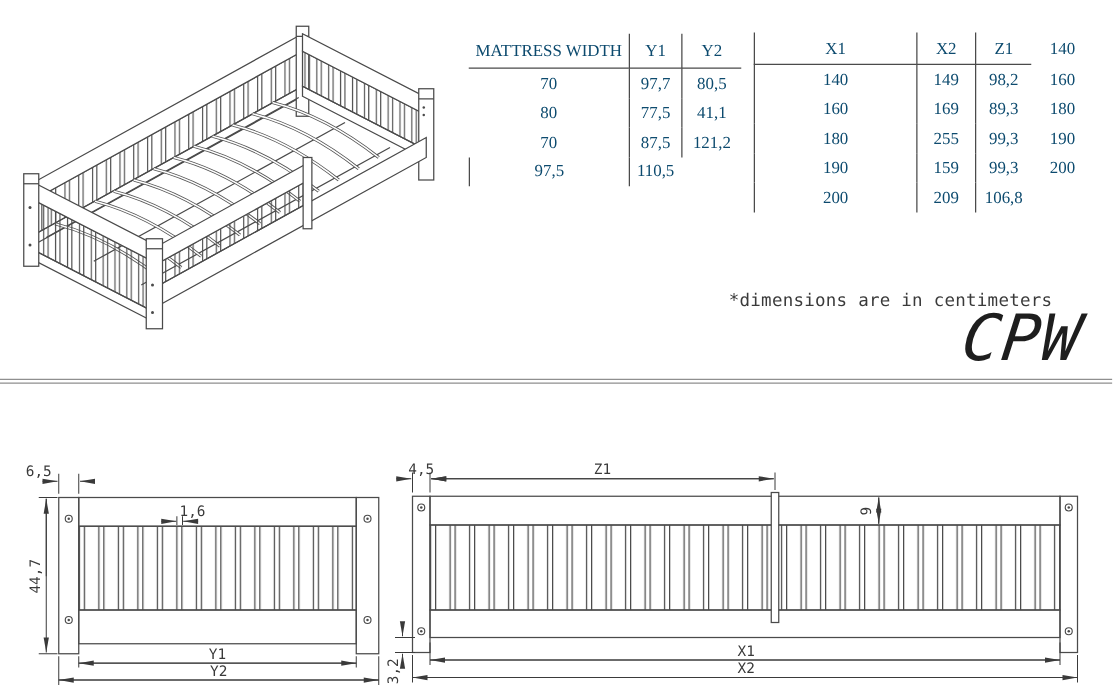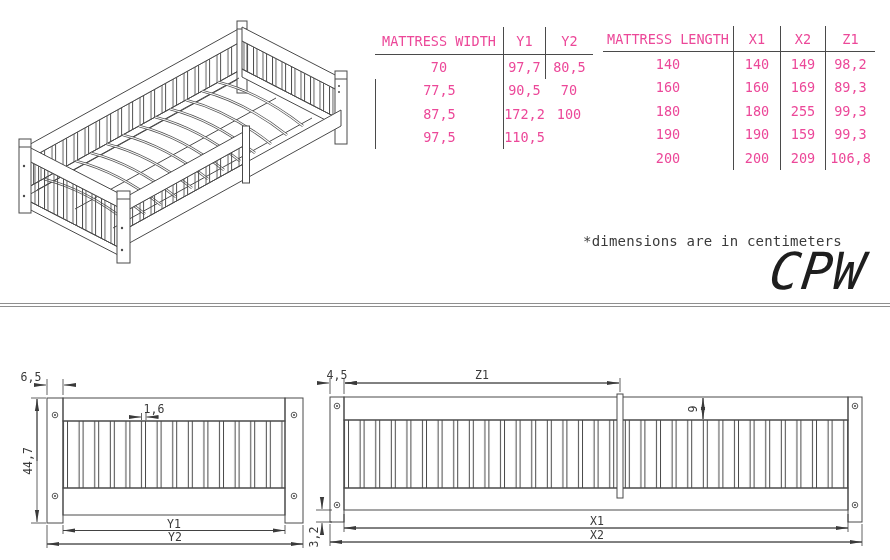--- a/index.html
+++ b/index.html
@@ -1,20 +1,20 @@
 <!DOCTYPE html>
 <html><head>
 <meta charset="utf-8">
 <style>
   html,body{margin:0;padding:0;background:#fff;}
   .sheet{position:relative;width:890px;height:560px;background:#fff;overflow:hidden;
          font-family:"DejaVu Sans Mono",monospace;color:#3a3a3a;}
   svg{position:absolute;}
   
-  .tbl{position:absolute;display:grid;font-size:13.5px;color:#ec4899;}
+  .tbl{position:absolute;display:grid;font-size:13.5px;color:#0c4a6e;font-family:Liberation Serif, serif;}
   #wtbl{left:375px;top:27px;grid-template-columns:128px 42px 48px;grid-template-rows:28px repeat(4,23.5px);}
   #ltbl{left:603px;top:26px;grid-template-columns:130px 47px 45px 50px;grid-template-rows:26px repeat(5,23.5px);}
   .c{display:flex;align-items:center;justify-content:center;white-space:nowrap;}
   .h{border-bottom:1.4px solid #4a4a4a;}
   .v{border-left:1px solid #4a4a4a;}
   
   .note{position:absolute;left:583px;top:233px;font-size:14px;letter-spacing:0.2px;}
   .logo{position:absolute;left:770px;top:246px;font-size:51px;font-style:italic;line-height:1;
         transform:skewX(-7deg);color:#1e1e1e;letter-spacing:1px;}
   
@@ -115,32 +115,31 @@
     </g>
   </svg>
 
   <div class="tbl" id="wtbl">
     <div class="c h">MATTRESS WIDTH</div>
     <div class="c h v">Y1</div>
     <div class="c h v">Y2</div>
     <div class="c">70</div>
     <div class="c v">97,7</div>
     <div class="c v">80,5</div>
+    <div class="c">80</div>
     <div class="c v">77,5</div>
-    <div class="c v">90,5</div>
+    <div class="c v">41,1</div>
     <div class="c">70</div>
     <div class="c v">87,5</div>
-    <div class="c v">172,2</div>
-    <div class="c">100</div>
+    <div class="c v">121,2</div>
     <div class="c v">97,5</div>
     <div class="c v">110,5</div>
   </div>
 
   <div class="tbl" id="ltbl">
-    <div class="c h">MATTRESS LENGTH</div>
     <div class="c h v">X1</div>
     <div class="c h v">X2</div>
     <div class="c h v">Z1</div>
     <div class="c">140</div>
     <div class="c v">140</div>
     <div class="c v">149</div>
     <div class="c v">98,2</div>
     <div class="c">160</div>
     <div class="c v">160</div>
     <div class="c v">169</div>

